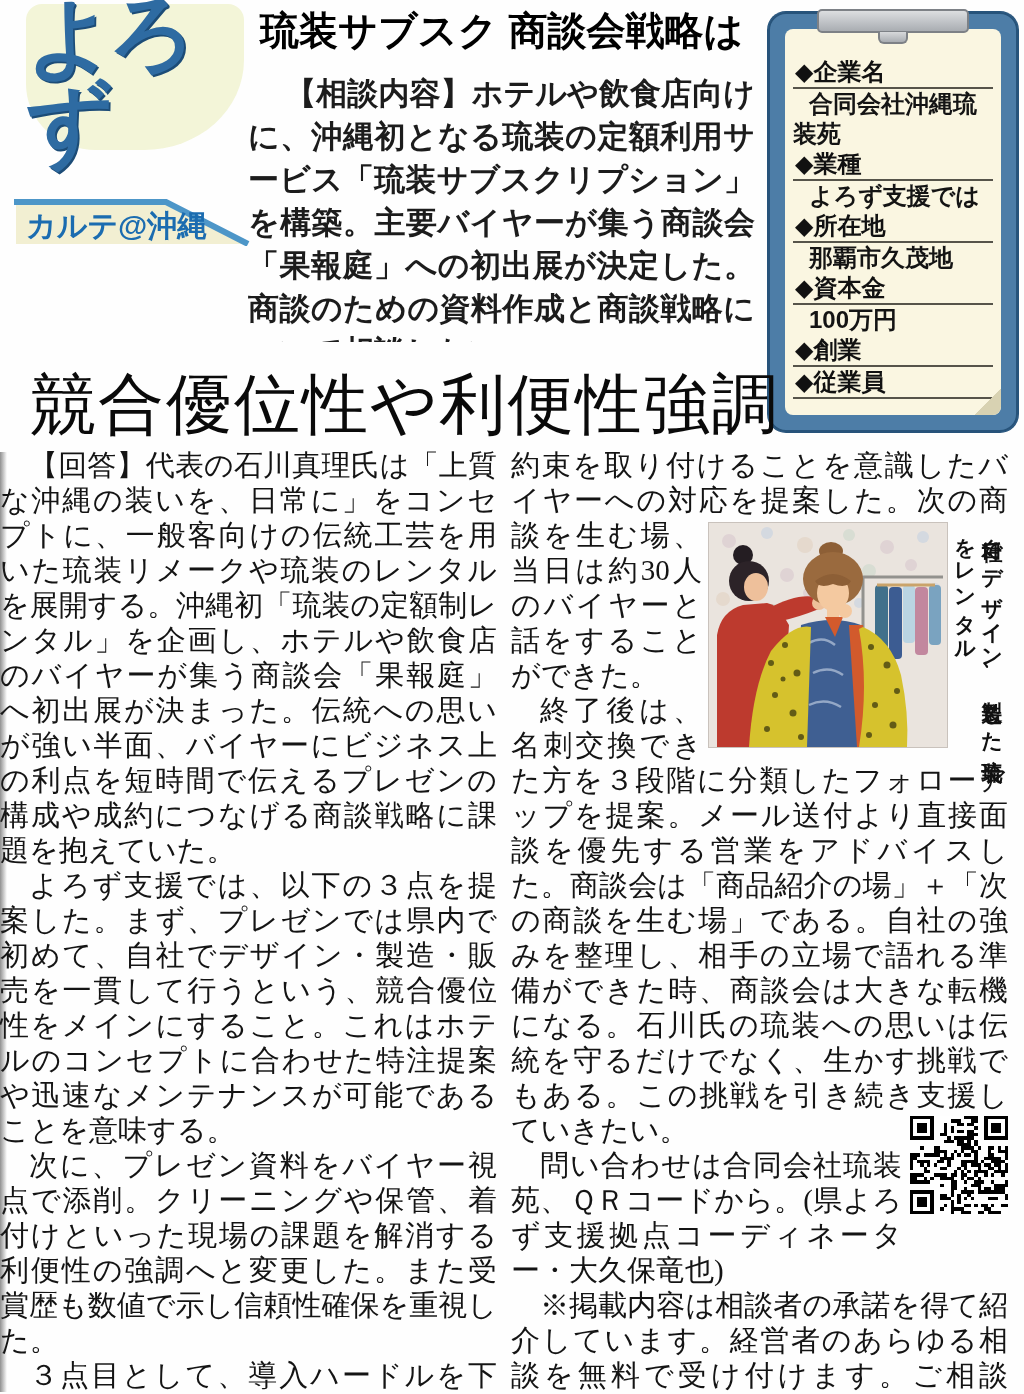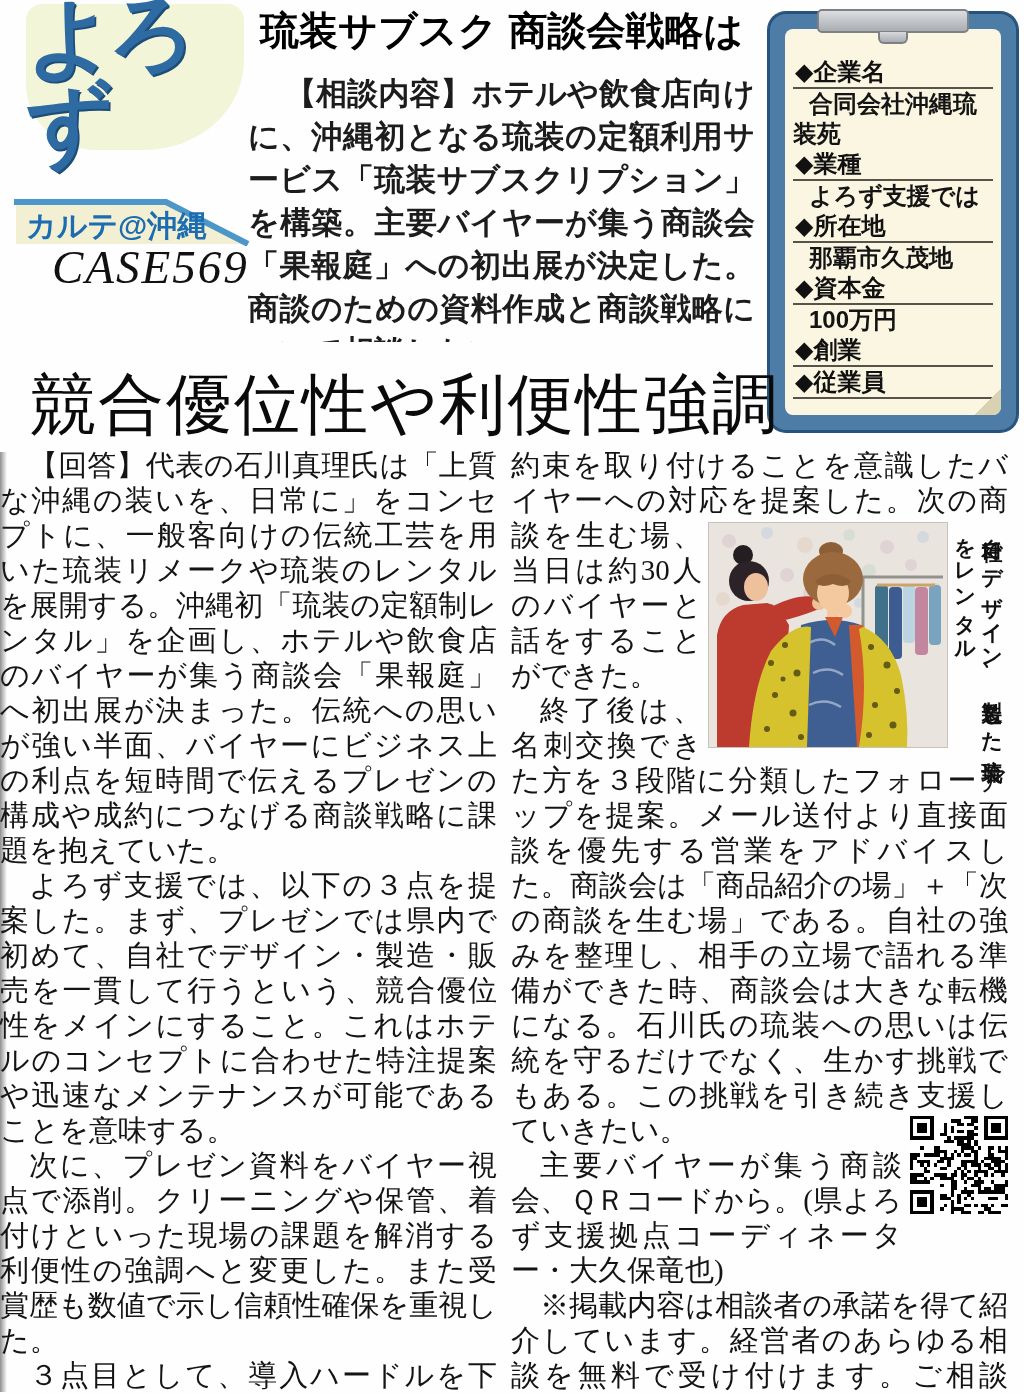--- a/index.html
+++ b/index.html
@@ -129,21 +129,20 @@
   <div class="logo-blob">
     <span class="logo-text">よろず</span>
   </div>
 
   <svg class="badge-svg" width="236" height="54">
     <polygon points="2,10 152,10 234,52 2,52" fill="#f2efd2"></polygon>
     <polyline points="0,10 152,10 234,52" fill="none" stroke="#4d96c8" stroke-width="6"></polyline>
     <text class="badge-text" x="12" y="44">カルテ@沖縄</text>
   </svg>
 
-  <div class="case-number">CASE569</div>
 
   <h1 class="lead-headline">琉装サブスク 商談会戦略は</h1>
   <p class="lead-body">【相談内容】ホテルや飲食店向けに、沖縄初となる琉装の定額利用サービス「琉装サブスクリプション」を構築。主要バイヤーが集う商談会「果報庭」への初出展が決定した。商談のための資料作成と商談戦略について相談したい。</p>
 
   <aside class="clipboard">
     <div class="clip"></div>
     <div class="clip-notch"></div>
     <div class="paper">
       <div class="card-label">◆企業名</div>
       <div class="card-value">合同会社沖縄琉装苑</div>
@@ -541,20 +540,20 @@
                 <rect x="16" y="28" width="1" height="1"></rect>
                 <rect x="17" y="28" width="1" height="1"></rect>
                 <rect x="20" y="28" width="1" height="1"></rect>
                 <rect x="21" y="28" width="1" height="1"></rect>
                 <rect x="23" y="28" width="1" height="1"></rect>
                 <rect x="24" y="28" width="1" height="1"></rect>
                 <rect x="25" y="28" width="1" height="1"></rect>
                 <rect x="26" y="28" width="1" height="1"></rect>
               </g>
           </svg>
-          </span><span>主要バイヤーが集う商談会、ＱＲコードから。(県よろず支援拠点コーディネーター・大久保竜也)</span></p>
+          </span><span>問い合わせは合同会社琉装苑、ＱＲコードから。(県よろず支援拠点コーディネーター・大久保竜也)</span></p>
 
       <p class="body-p ind">※掲載内容は相談者の承諾を得て紹介しています。経営者のあらゆる相談を無料で受け付けます。ご相談は、電話098(851)8460のよろず支援拠点、またはお近くの商工会等支援機関へお問い合わせください。</p>
     </div>
   </section>
 
   <div class="edge-smudge"></div>
 </div>
 
 </body></html>

